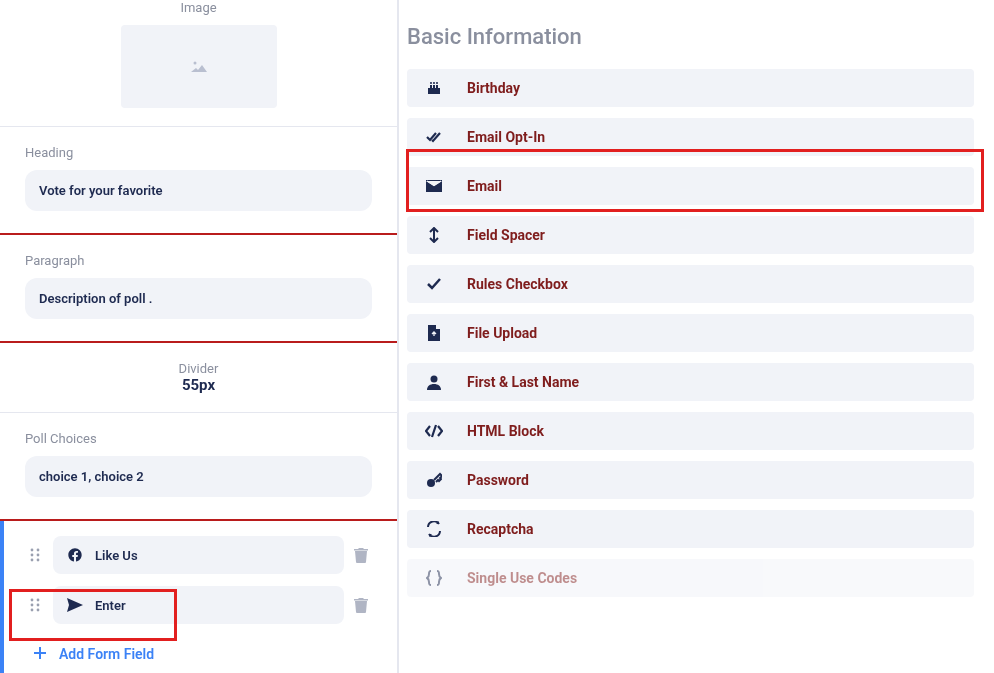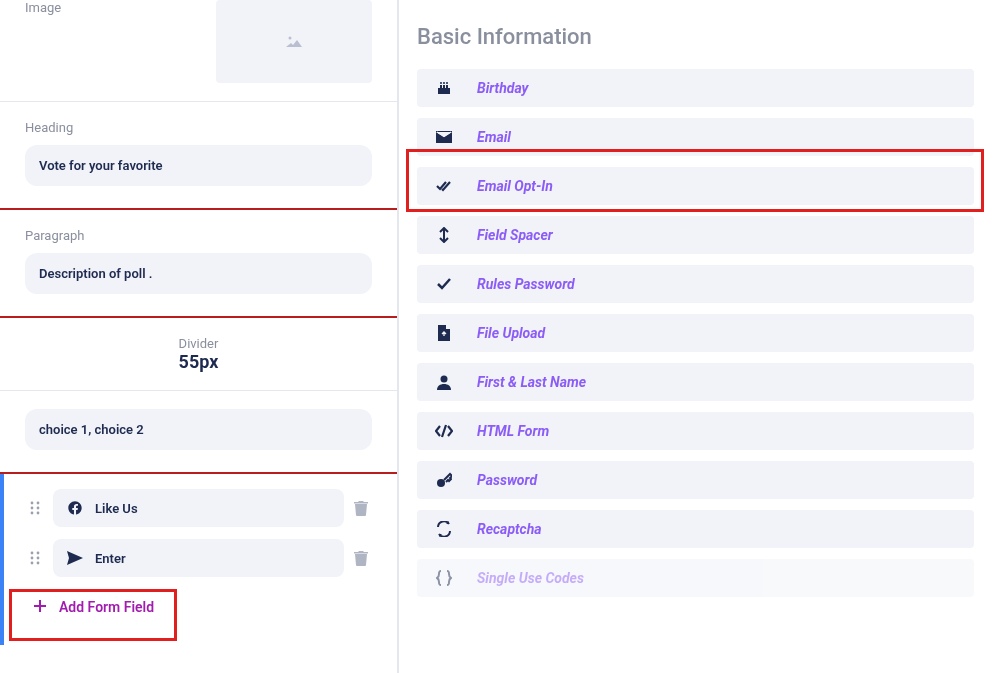--- a/index.html
+++ b/index.html
@@ -13,38 +13,40 @@
     overflow: hidden;
   }
   .container { display: flex; width: 100%; height: 100%; }
   .left-panel {
     width: 399px;
     border-right: 2px solid #e5e7ef;
     overflow-y: auto;
   }
   .right-panel {
     flex: 1;
-    padding: 24px 20px 0 18px;
+    padding: 24px 20px 0 8px;
     overflow-y: hidden;
   }
   .section {
     padding: 18px 25px 22px 25px;
     border-bottom: 2px solid #b91c1c;
   }
   .section-label {
     font-size: 13px;
     color: #8a8f9e;
     font-weight: 400;
     margin-bottom: 10px;
   }
   .image-section {
     display: flex;
+    align-items: center;
     justify-content: space-between;
     padding: 0 25px 18px 25px;
     border-bottom: 1px solid #e5e7ef;
+    flex-direction: column;
   }
   .image-placeholder {
     width: 156px;
     height: 83px;
     background: #f1f3f8;
     border-radius: 4px;
     display: flex;
     align-items: center;
     justify-content: center;
     color: #b9bfd0;
@@ -61,21 +63,21 @@
   .divider-row {
     display: flex;
     align-items: center;
     justify-content: space-between;
     padding: 18px 25px;
     border-bottom: 1px solid #e5e7ef;
     flex-direction: column;
   }
   .divider-val {
     font-weight: 700;
-    font-size: 18px;
+    font-size: 15px;
     color: #1e2a50;
   }
   .form-fields-section {
     padding: 15px 25px 20px 25px;
     border-left: 4px solid #3b82f6;
     position: relative;
   }
   .ff-row {
     display: flex;
     align-items: center;
@@ -113,21 +115,21 @@
   .trash {
     color: #b0b5c4;
     font-size: 16px;
     cursor: pointer;
     width: 18px;
     flex-shrink: 0;
   }
   .add-field-btn {
     display: flex;
     gap: 12px;
-    color: #a21caf;
+    color: #3b82f6;
     font-weight: 600;
     font-size: 14px;
     padding: 10px 4px;
     cursor: pointer;
   }
   .redbox1 {
     position: absolute;
     left: 9px;
     top: 589px;
     width: 168px;
@@ -153,23 +155,22 @@
   .field-list { display: flex; flex-direction: column; gap: 11px; }
   .field-item {
     background: #f1f3f8;
     border-radius: 4px;
     padding: 11px 18px;
     display: flex;
     align-items: center;
     gap: 24px;
     font-size: 14px;
     font-weight: 700;
-    color: #8b5cf6;
+    color: #7f1d1d;
     cursor: pointer;
-    font-style: italic;
   }
   .field-icon {
     width: 18px;
     height: 16px;
     display: flex;
     align-items: center;
     justify-content: center;
     color: #1e2a50;
   }
   svg { display: block; }
@@ -201,20 +202,21 @@
       <div class="section-label">Paragraph</div>
       <div class="input-box">Description of poll .</div>
     </div>
 
     <div class="divider-row">
       <div class="section-label" style="margin:0">Divider</div>
       <div class="divider-val">55px</div>
     </div>
 
     <div class="section">
+      <div class="section-label">Poll Choices</div>
       <div class="input-box">choice 1, choice 2</div>
     </div>
 
     <div class="form-fields-section">
 
       <div class="ff-row">
         <span class="drag-handle">
           <svg width="12" height="16" viewBox="0 0 12 16" fill="currentColor">
               <circle cx="3" cy="3" r="1.4"></circle>
               <circle cx="9" cy="3" r="1.4"></circle>
@@ -284,54 +286,54 @@
           <svg width="16" height="16" viewBox="0 0 16 16" fill="currentColor">
               <path d="M2 8h12v6H2zM4 5h2v3H4zM7 5h2v3H7zM10 5h2v3h-2zM5 2c.5 0 1 .5 1 1s-.5 1-1 1-1-.5-1-1 .5-1 1-1zM8 2c.5 0 1 .5 1 1s-.5 1-1 1-1-.5-1-1 .5-1 1-1zM11 2c.5 0 1 .5 1 1s-.5 1-1 1-1-.5-1-1 .5-1 1-1z"></path>
             </svg>
         </span>
         <span>Birthday</span>
       </div>
 
 
       <div class="field-item">
         <span class="field-icon">
+          <svg width="16" height="14" viewBox="0 0 16 14" fill="none" stroke="currentColor" stroke-width="2.2">
+              <path d="M1 7l3 3L10 3M6 10l1 1L14 3"></path>
+            </svg>
+        </span>
+        <span>Email Opt-In</span>
+      </div>
+
+      <div class="field-item">
+        <span class="field-icon">
           <svg width="16" height="12" viewBox="0 0 16 12" fill="currentColor">
               <path d="M0 0h16v12H0z M0 1l8 5 8-5" fill="currentColor"></path>
               <path d="M1 1l7 4.5L15 1" stroke="#f1f3f8" stroke-width="1.2" fill="none"></path>
             </svg>
         </span>
         <span>Email</span>
       </div>
 
-      <div class="field-item">
-        <span class="field-icon">
-          <svg width="16" height="14" viewBox="0 0 16 14" fill="none" stroke="currentColor" stroke-width="2.2">
-              <path d="M1 7l3 3L10 3M6 10l1 1L14 3"></path>
-            </svg>
-        </span>
-        <span>Email Opt-In</span>
-      </div>
-
 
       <div class="field-item">
         <span class="field-icon">
           <svg width="12" height="16" viewBox="0 0 12 16" fill="none" stroke="currentColor" stroke-width="2">
               <path d="M6 2v12M2 5l4-4 4 4M2 11l4 4 4-4"></path>
             </svg>
         </span>
         <span>Field Spacer</span>
       </div>
 
       <div class="field-item">
         <span class="field-icon">
           <svg width="16" height="14" viewBox="0 0 16 14" fill="none" stroke="currentColor" stroke-width="2.5">
               <path d="M2 7l4 4L14 2"></path>
             </svg>
         </span>
-        <span>Rules Password</span>
+        <span>Rules Checkbox</span>
       </div>
 
       <div class="field-item">
         <span class="field-icon">
           <svg width="12" height="16" viewBox="0 0 12 16" fill="currentColor">
               <path d="M0 0h8l4 4v12H0zM8 0v4h4"></path>
               <path d="M6 7v4M4 9l2-2 2 2" stroke="#f1f3f8" stroke-width="1.3" fill="none"></path>
             </svg>
         </span>
         <span>File Upload</span>
@@ -346,21 +348,21 @@
         </span>
         <span>First &amp; Last Name</span>
       </div>
 
       <div class="field-item">
         <span class="field-icon">
           <svg width="18" height="14" viewBox="0 0 18 14" fill="none" stroke="currentColor" stroke-width="2.2">
               <path d="M5 2L1 7l4 5M13 2l4 5-4 5M11 1L7 13"></path>
             </svg>
         </span>
-        <span>HTML Form</span>
+        <span>HTML Block</span>
       </div>
 
       <div class="field-item">
         <span class="field-icon">
           <svg width="16" height="16" viewBox="0 0 16 16" fill="currentColor">
               <circle cx="5" cy="11" r="4"></circle>
               <path d="M8 8l6-6 2 2-2 2 1 1-2 2-1-1-2 2" stroke="currentColor" stroke-width="2" fill="none"></path>
             </svg>
         </span>
         <span>Password</span>

